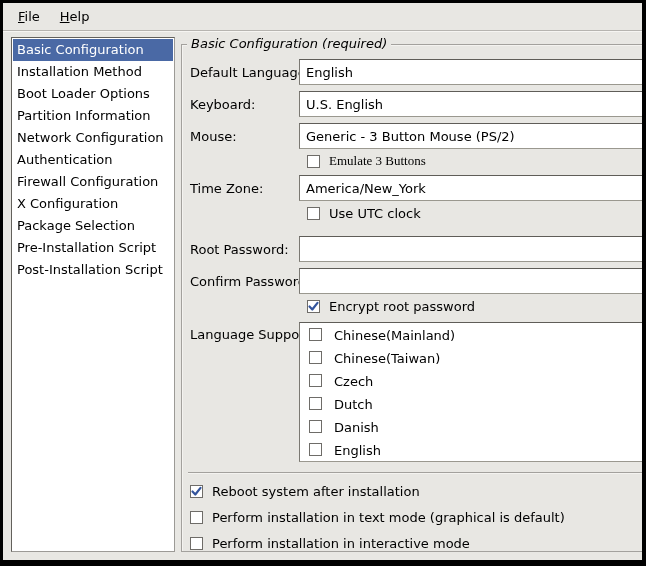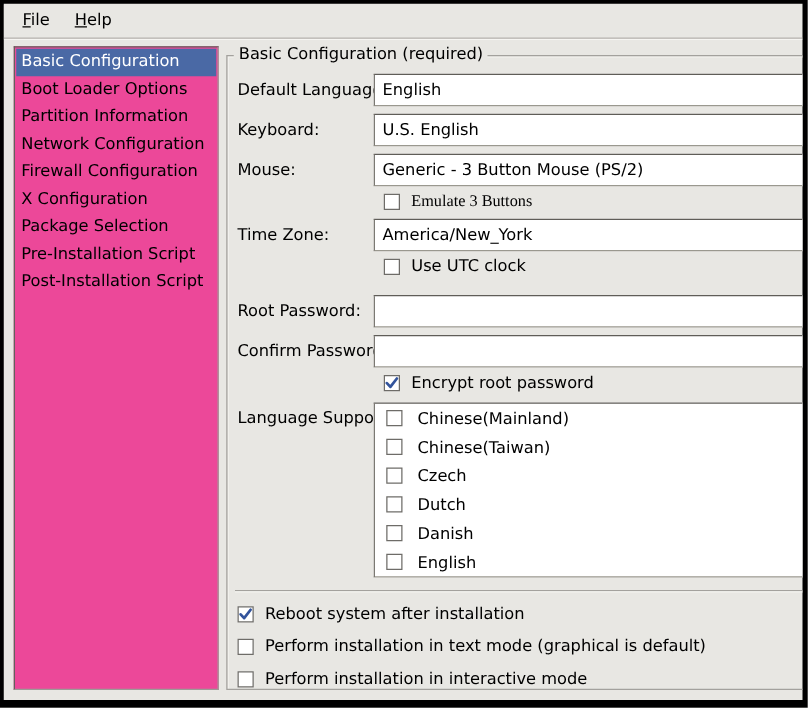--- a/index.html
+++ b/index.html
@@ -10,29 +10,29 @@
     font-family:"DejaVu Sans","Liberation Sans",sans-serif;font-size:13px;
     display:flex;flex-direction:column;overflow:hidden;
   }
   
   .menubar{flex:none;height:27px;display:flex;align-items:center;
     padding-left:12px;gap:14px;border-bottom:1px solid #b6b4b0;box-shadow:0 1px 0 #f6f5f2;}
   .menu-item{padding:2px 3px;cursor:default;}
   .mn{text-decoration:underline;}
   
   .content{flex:1;display:flex;padding:6px 8px 8px 8px;gap:6px;min-height:0;}
-  .sidebar{flex:none;width:164px;background:#ec4899;box-sizing:border-box;
+  .sidebar{flex:none;width:164px;background:#ffffff;box-sizing:border-box;
     border:1px solid #9c9a96;border-top-color:#63615c;border-left-color:#63615c;padding:1px;}
   .side-item{height:22px;line-height:22px;padding-left:4px;white-space:nowrap;overflow:hidden;}
   .side-item.selected{background:#4a69a5;color:#fff;}
   
   .panel{flex:1;position:relative;margin-top:7px;box-sizing:border-box;
     border:1px solid #a3a19d;box-shadow:inset 1px 1px 0 #f4f3f0;
     padding:14px 6px 0 8px;}
-  .frame-title{position:absolute;top:-9px;left:5px;background:#e8e7e3;padding:0 4px;white-space:nowrap;}
+  .frame-title{position:absolute;top:-9px;left:5px;background:#e8e7e3;padding:0 4px;white-space:nowrap;font-style:italic;}
   
   .row{display:flex;align-items:center;}
   .lbl{flex:none;width:109px;white-space:nowrap;}
   .control{flex:none;width:401px;display:flex;}
   .entry{flex:1;height:26px;box-sizing:border-box;background:#fff;
     border:1px solid #9a988f;border-top-color:#5f5d58;border-left-color:#7b7973;
     display:flex;align-items:center;padding-left:6px;white-space:nowrap;overflow:hidden;}
   input.entry{font:13px "DejaVu Sans","Liberation Sans",sans-serif;outline:none;padding-left:6px;}
   .combo-btn{flex:none;width:27px;height:26px;box-sizing:border-box;background:#dfddd8;
     border:1px solid #64625d;
@@ -75,23 +75,25 @@
 
   <div class="menubar">
     <div class="menu-item"><span class="mn">F</span><span>ile</span></div>
     <div class="menu-item"><span class="mn">H</span><span>elp</span></div>
   </div>
 
   <div class="content">
 
     <div class="sidebar">
       <div class="side-item selected">Basic Configuration</div>
+      <div class="side-item">Installation Method</div>
       <div class="side-item">Boot Loader Options</div>
       <div class="side-item">Partition Information</div>
       <div class="side-item">Network Configuration</div>
+      <div class="side-item">Authentication</div>
       <div class="side-item">Firewall Configuration</div>
       <div class="side-item">X Configuration</div>
       <div class="side-item">Package Selection</div>
       <div class="side-item">Pre-Installation Script</div>
       <div class="side-item">Post-Installation Script</div>
     </div>
 
     <div class="panel">
       <span class="frame-title">Basic Configuration (required)</span>
 

